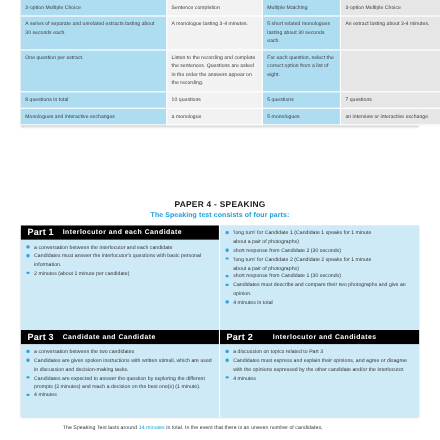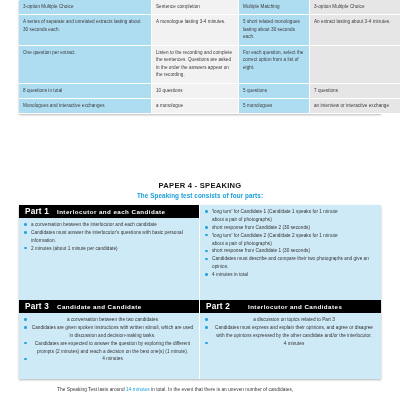--- a/index.html
+++ b/index.html
@@ -82,21 +82,21 @@
   }
   ul.blist li::before{
     content:"";position:absolute;left:0px;top:2.2px;
     width:2.6px;height:2.6px;border-radius:50%;
     background:#2aa6dd;
   }
   ul.blist li.nobul{padding-left:7px;}
   ul.blist li.nobul::before{display:none;}
 
   .r1 .pcol{height:95px;}
-  .r2 .pcol{height:79px;text-align:center;}
+  .r2 .pcol{height:79px;}
   .r1 .pbody{height:82px;}
   .r2 .pbody{height:66px;}
 
   
   .footer{
     position:absolute;left:57px;top:386px;width:330px;
     font-size:4.8px;line-height:1.75;color:#3a3a3a;letter-spacing:.02px;
   }
   .footer .hl{color:#1a9dd9;}
 </style>

